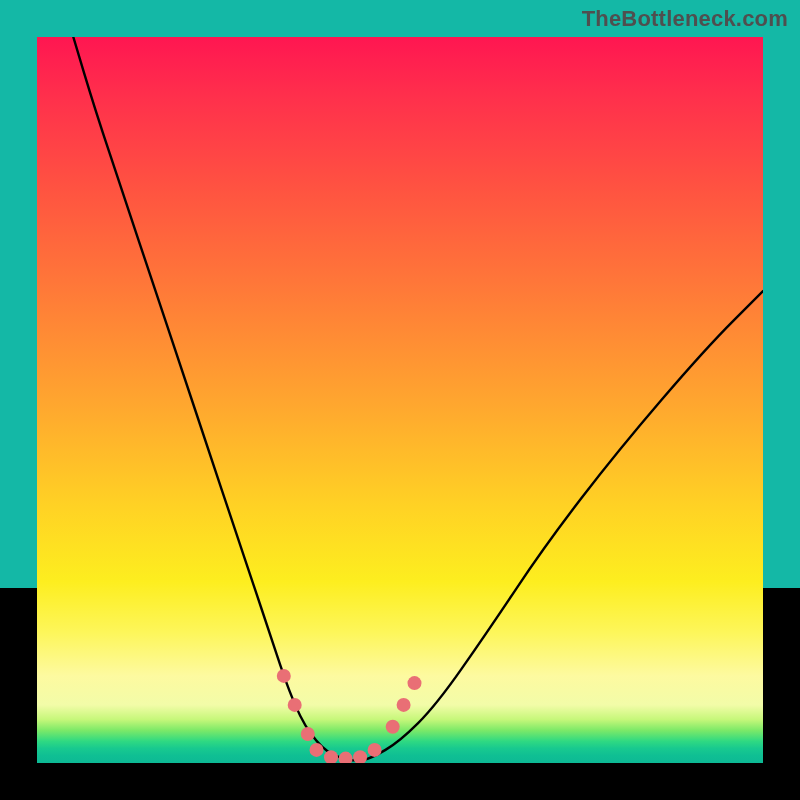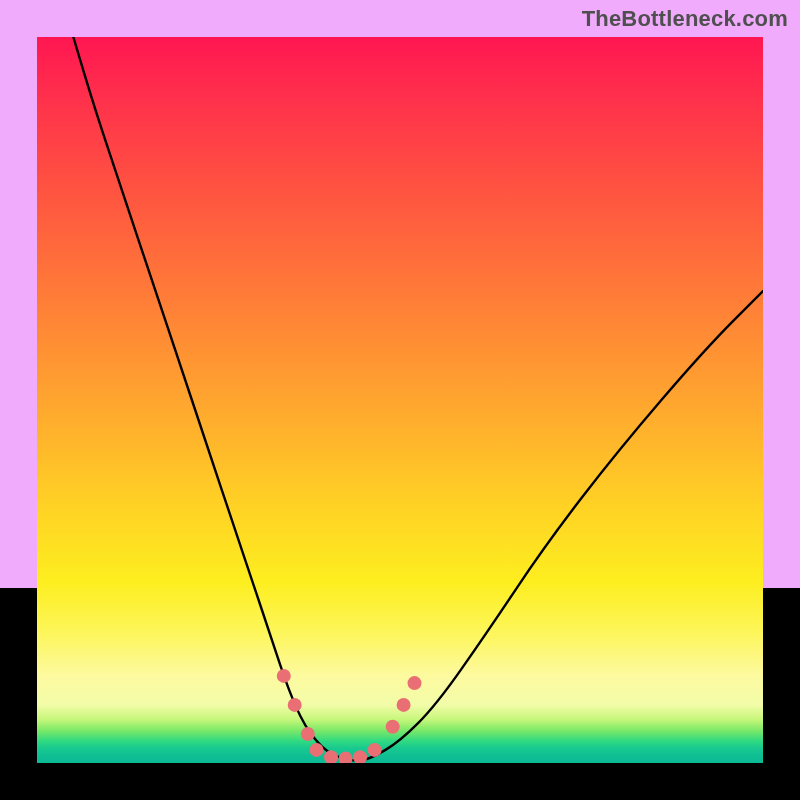--- a/index.html
+++ b/index.html
@@ -8,21 +8,21 @@
     width: 800px;
     height: 800px;
     background: #000;
     overflow: hidden;
     font-family: Arial, Helvetica, sans-serif;
   }
   .frame {
     position: relative;
     width: 800px;
     height: 588px;
-    background: #f0abfc;
+    background: #14b8a6;
   }
   .watermark {
     position: absolute;
     top: 6px;
     right: 12px;
     color: #4f4f4f;
     font-size: 22px;
     font-weight: 600;
     letter-spacing: 0.2px;
     z-index: 20;

